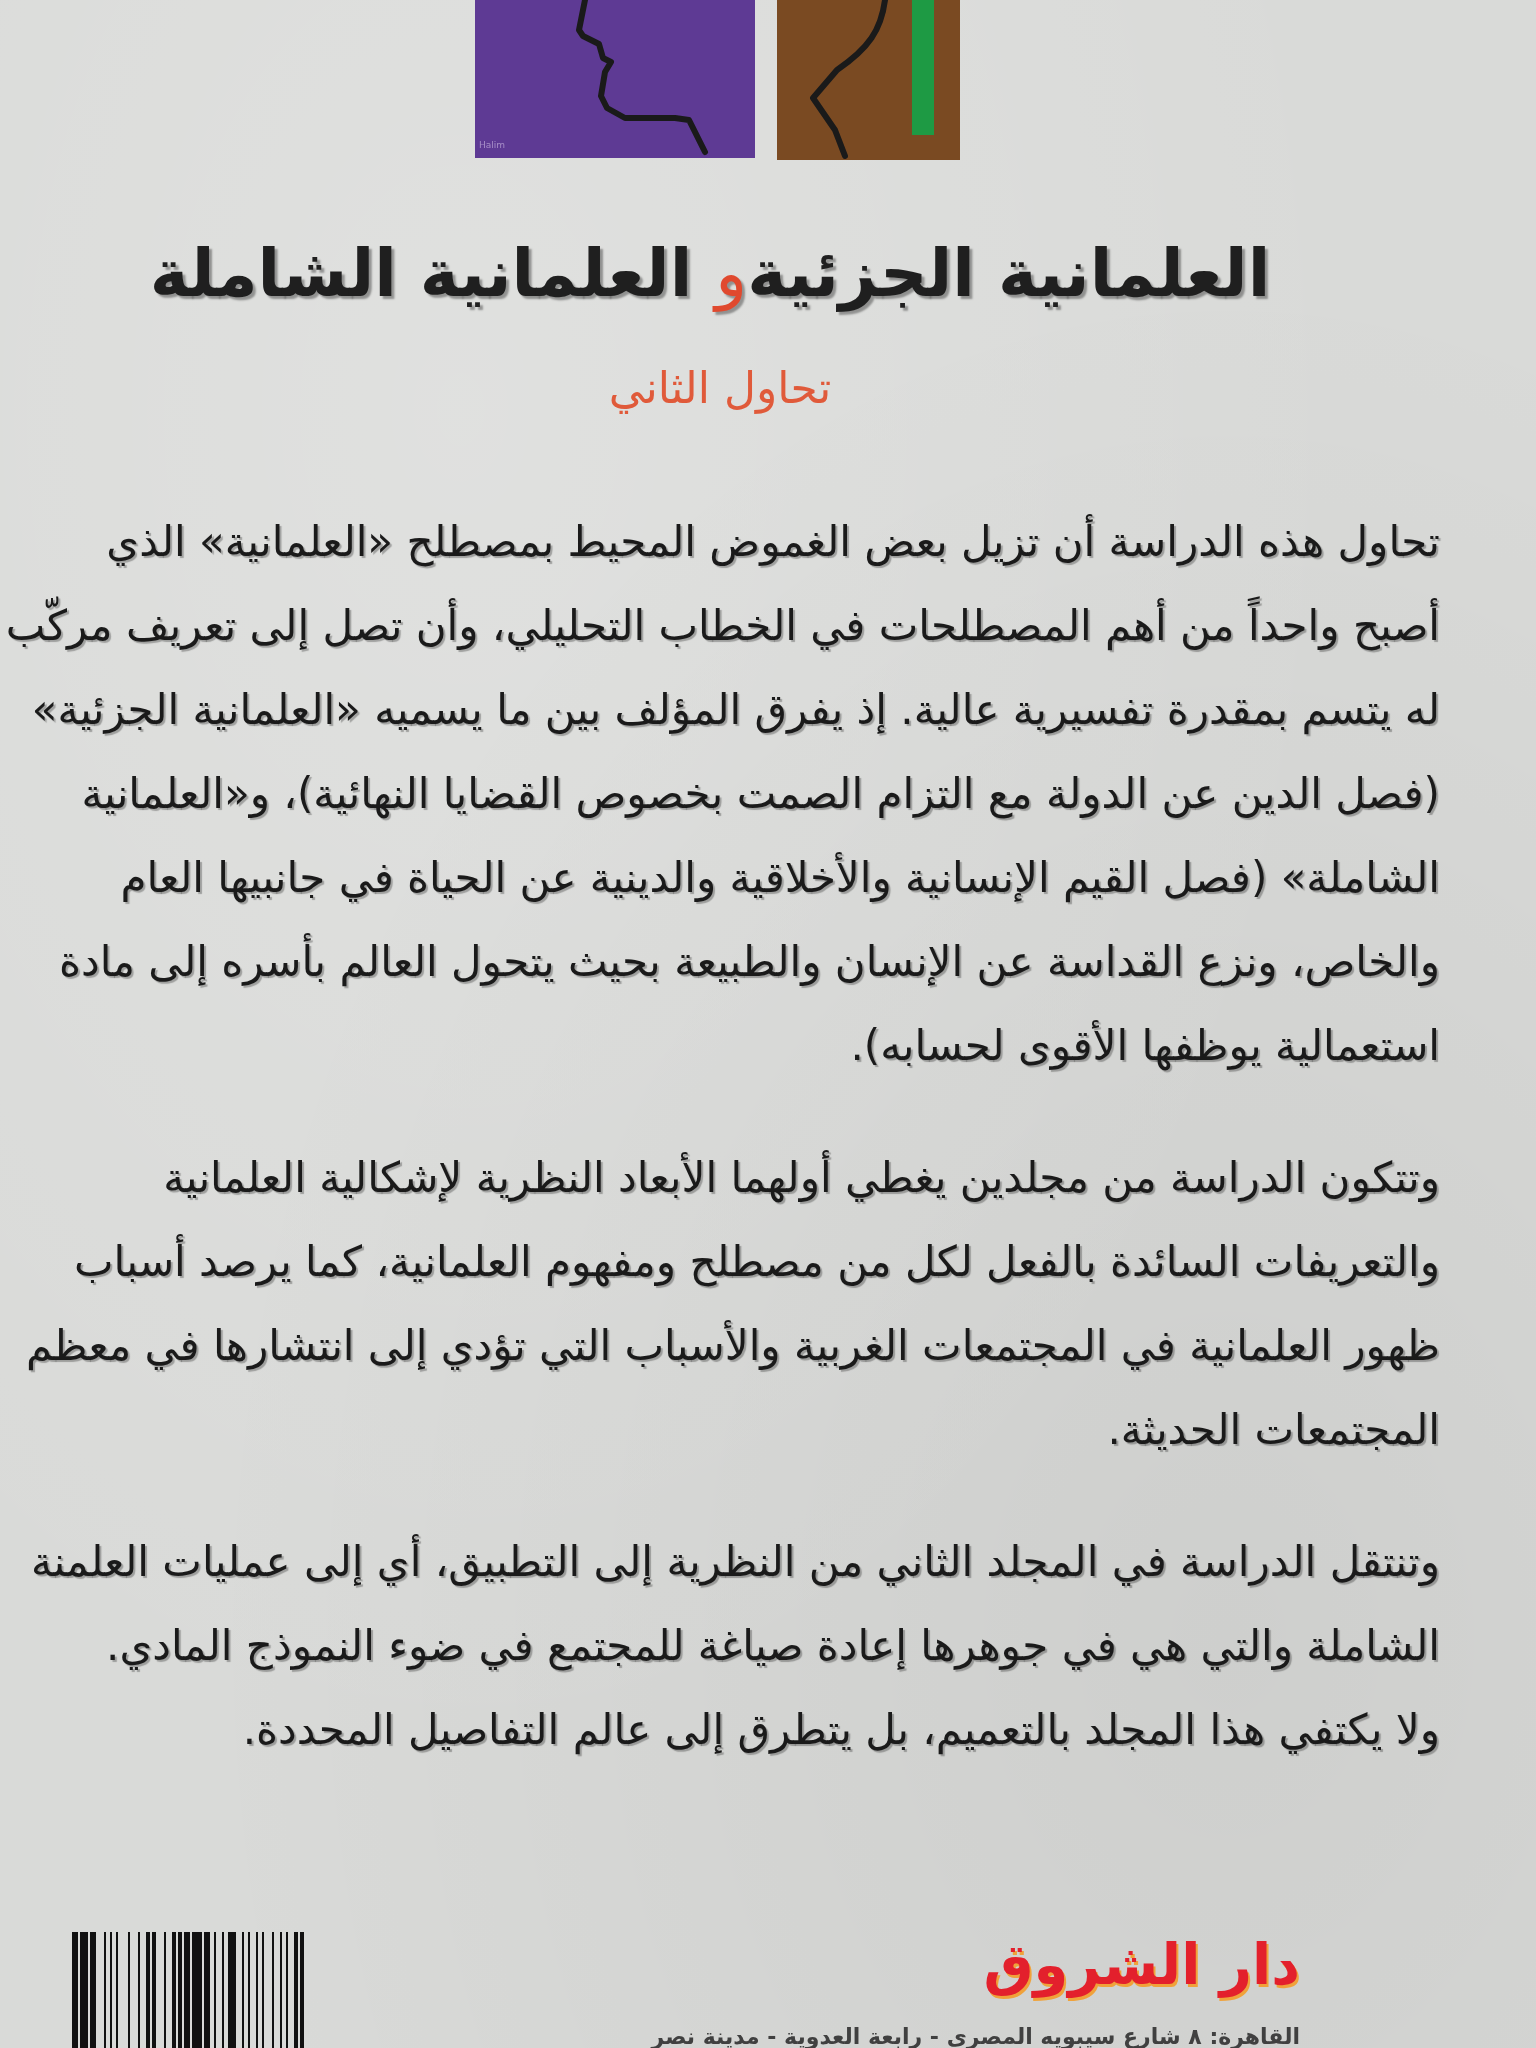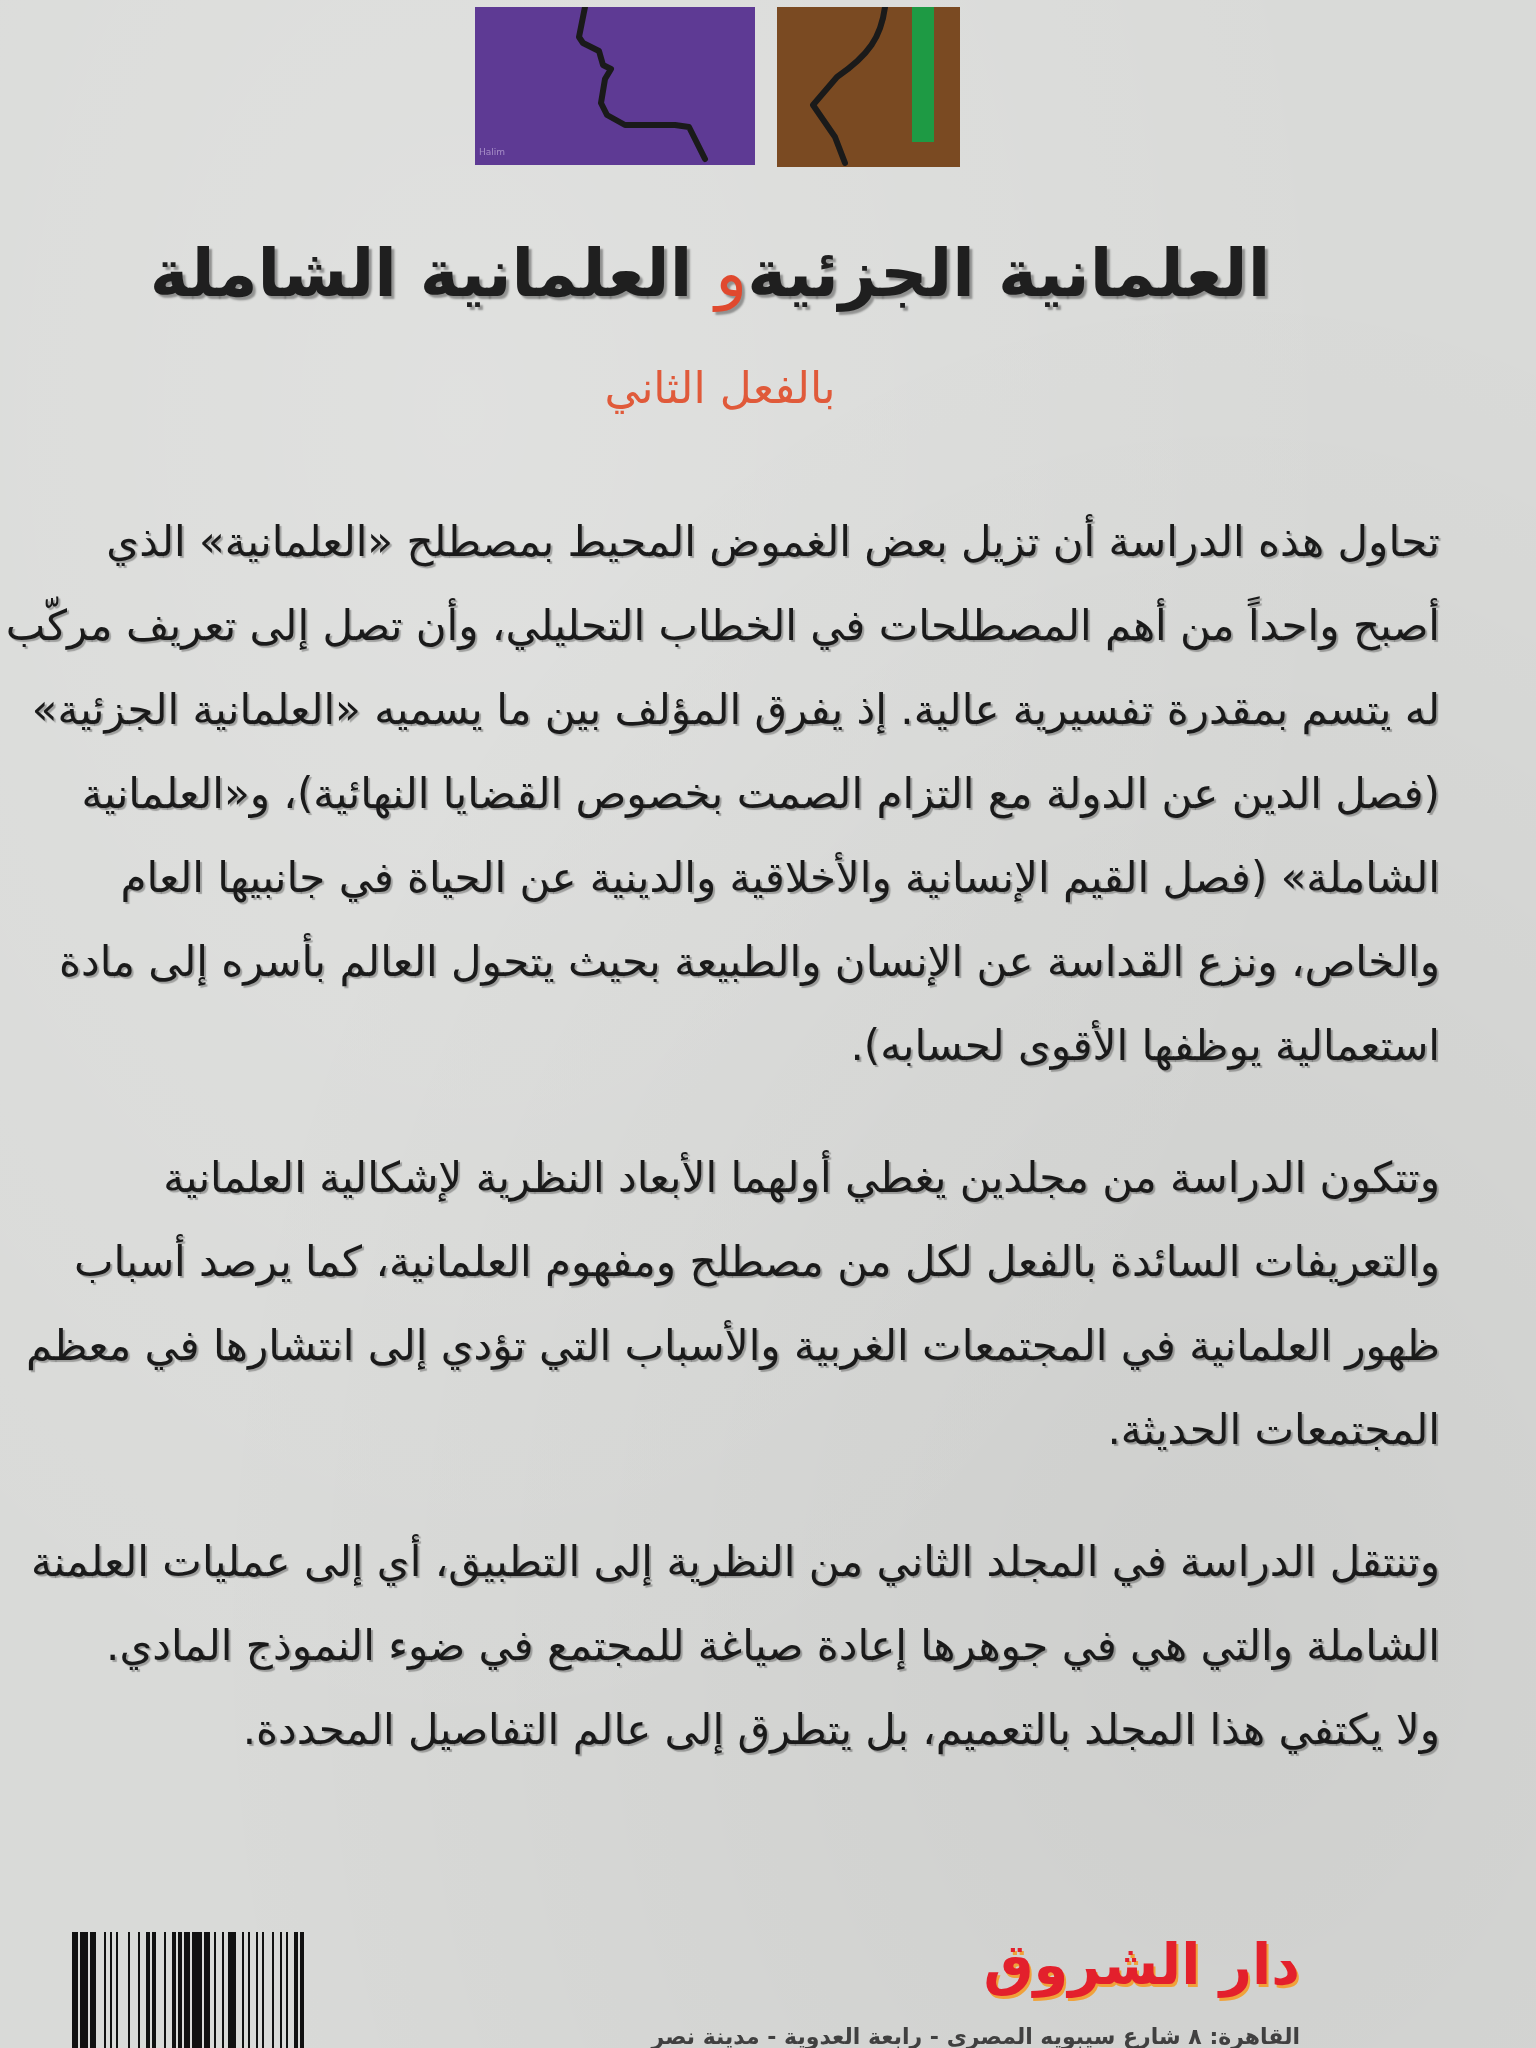--- a/index.html
+++ b/index.html
@@ -12,21 +12,21 @@
     overflow: hidden;
     position: relative;
     background: #d9dad8;
     background-image:
       radial-gradient(ellipse at 30% 20%, rgba(255,255,255,0.18), transparent 60%),
       radial-gradient(ellipse at 80% 80%, rgba(0,0,0,0.05), transparent 60%);
     font-family: "DejaVu Sans", sans-serif;
   }
   .cover-art {
     position: absolute;
-    top: 7px;
+    top: 0;
     left: 475px;
     width: 485px;
     height: 160px;
     display: flex;
     gap: 22px;
   }
   .panel-purple {
     width: 290px;
     height: 158px;
     background: #5e3a94;
@@ -171,21 +171,21 @@
       <path d="M 108 0 C 104 30 92 48 60 70 L 36 98 L 58 130 L 68 156" fill="none" stroke="#1a1a1a" stroke-width="6" stroke-linecap="round" stroke-linejoin="round"></path>
     </svg>
     <div class="green-bar"></div>
   </div>
 </div>
 
 <div class="title">
   <span>العلمانية الجزئية</span><span class="conj">و</span> <span>العلمانية الشاملة</span>
 </div>
 
-<div class="subtitle">بالفعل الثاني</div>
+<div class="subtitle">تحاول الثاني</div>
 
 <div class="body-text">
   <div class="paragraph">
     <span class="line">تحاول هذه الدراسة أن تزيل بعض الغموض المحيط بمصطلح «العلمانية» الذي</span>
     <span class="line">أصبح واحداً من أهم المصطلحات في الخطاب التحليلي، وأن تصل إلى تعريف مركّب</span>
     <span class="line">له يتسم بمقدرة تفسيرية عالية. إذ يفرق المؤلف بين ما يسميه «العلمانية الجزئية»</span>
     <span class="line">(فصل الدين عن الدولة مع التزام الصمت بخصوص القضايا النهائية)، و«العلمانية</span>
     <span class="line">الشاملة» (فصل القيم الإنسانية والأخلاقية والدينية عن الحياة في جانبيها العام</span>
     <span class="line">والخاص، ونزع القداسة عن الإنسان والطبيعة بحيث يتحول العالم بأسره إلى مادة</span>
     <span class="line">استعمالية يوظفها الأقوى لحسابه).</span>

